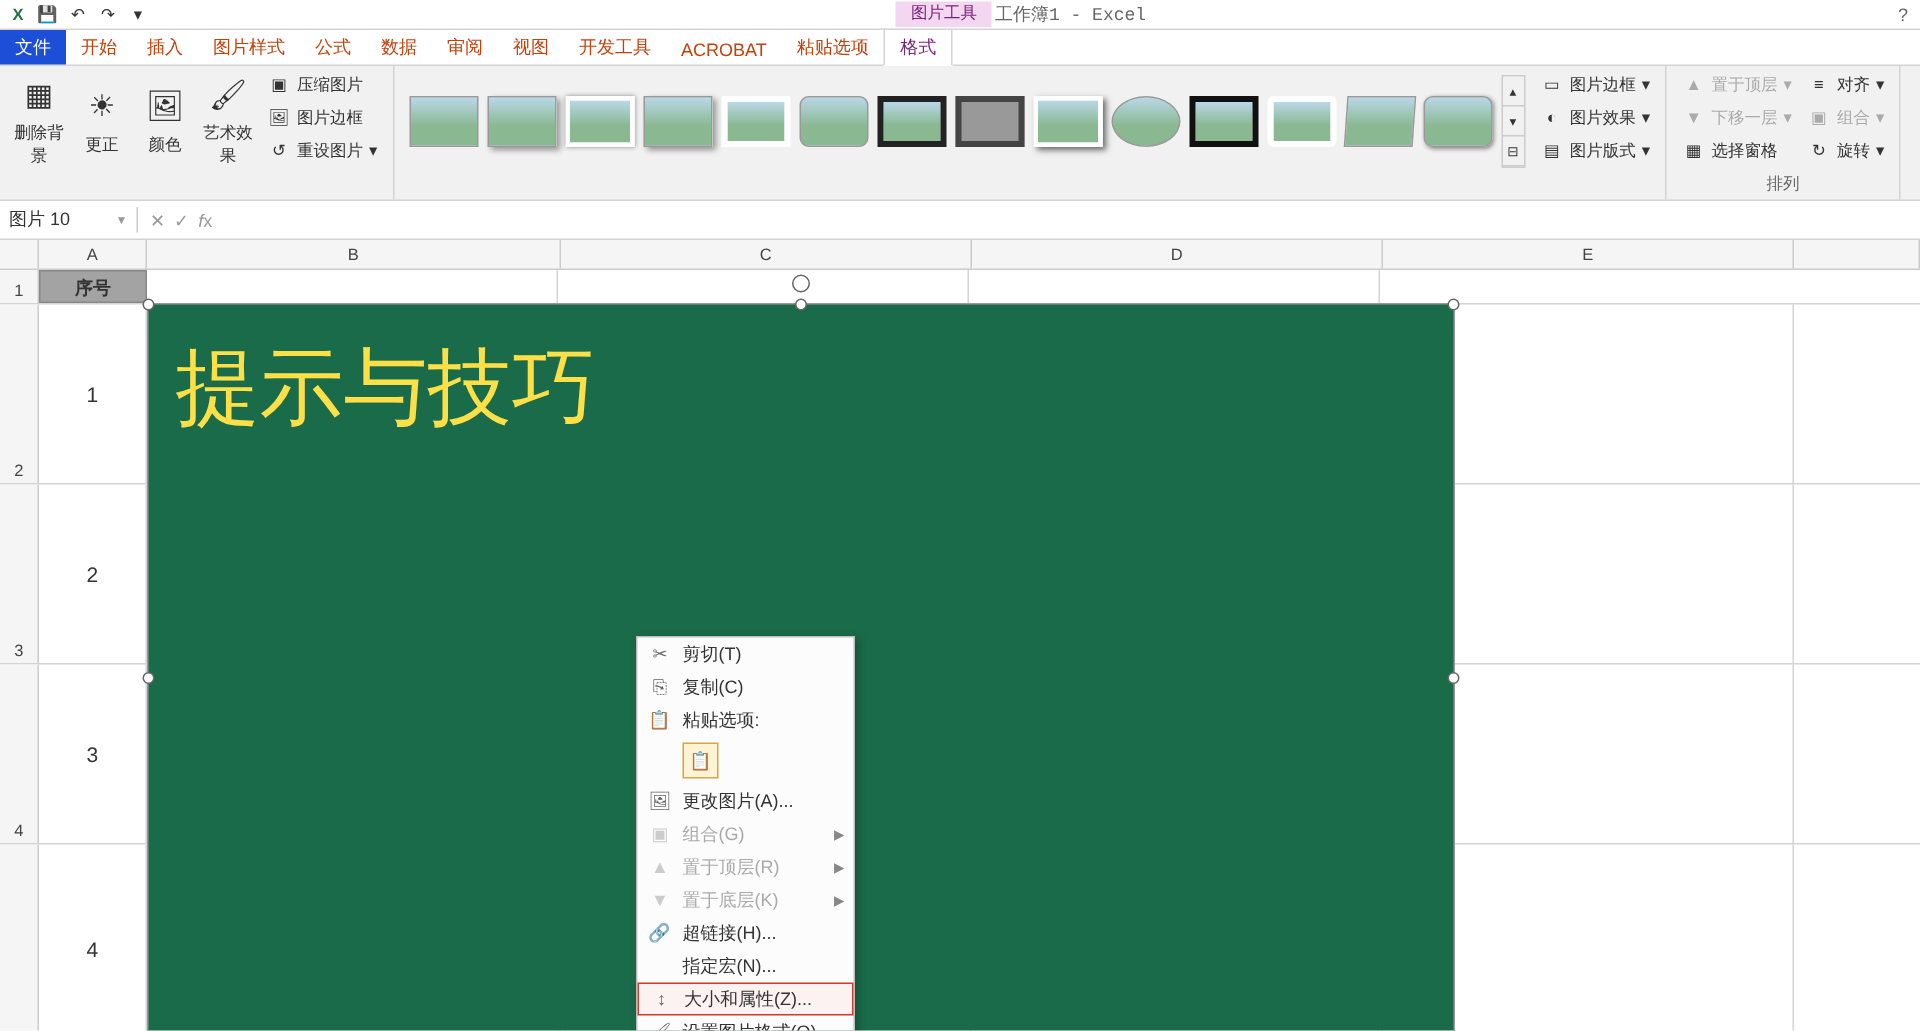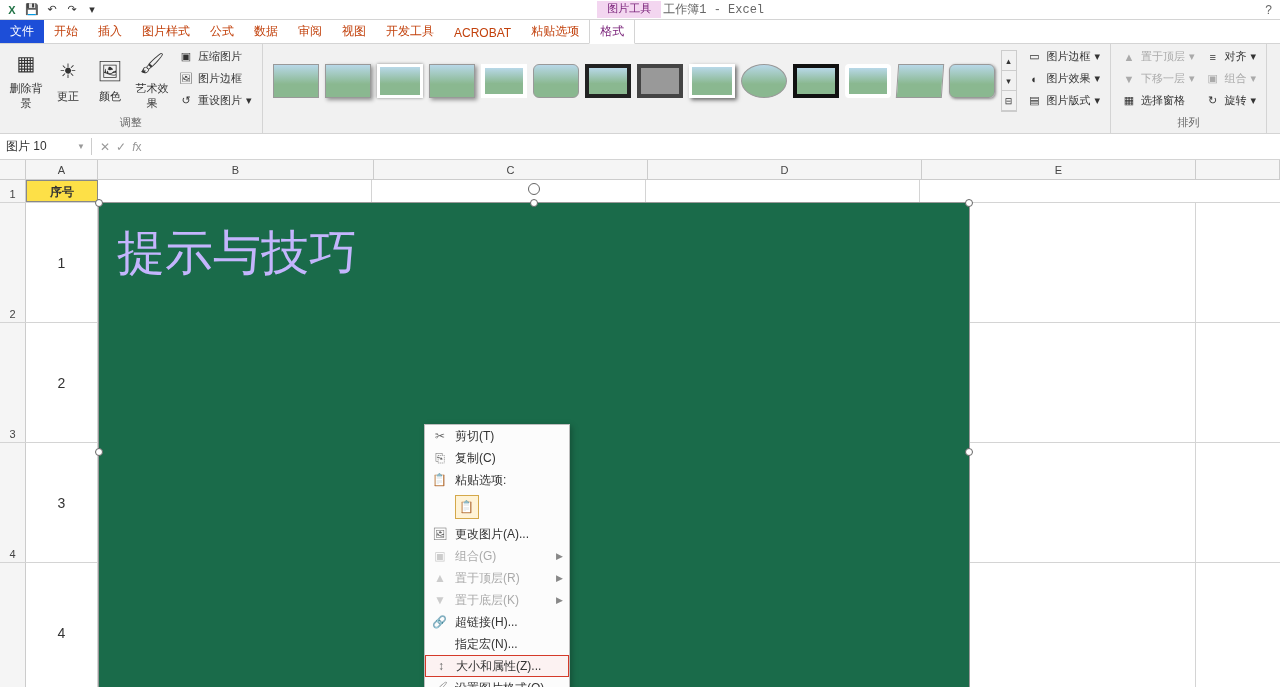--- a/index.html
+++ b/index.html
@@ -58,33 +58,33 @@
 .col-B { width: 276px; }
 .col-C { width: 274px; }
 .col-D { width: 274px; }
 .col-E { width: 274px; }
 .col-F { width: 84px; }
 
 .rows { position: relative; }
 .row { display: flex; border-bottom: 1px solid #d4d4d4; }
 .row-h { width: 26px; background: #f5f5f5; border-right: 1px solid #ccc; text-align: center; font-size: 11px; color: #444; display: flex; align-items: flex-end; justify-content: center; padding-bottom: 2px; }
 .cell { border-right: 1px solid #d4d4d4; }
-.header-cell { background: #fde047; border: 1px solid #888; text-align: center; font-weight: bold; line-height: 22px; }
+.header-cell { background: #a3a3a3; border: 1px solid #888; text-align: center; font-weight: bold; line-height: 22px; }
 .num-cell { text-align: center; display: flex; align-items: center; justify-content: center; font-size: 14px; }
 
 
 .embed-img { position: absolute; left: 98px; top: 22px; width: 872px; height: 500px; background: #1a6b4a; border: 1px solid #999; }
 .handle { position: absolute; width: 8px; height: 8px; background: #fff; border: 1px solid #666; border-radius: 50%; }
 .h-tl { top: -4px; left: -4px; } .h-tr { top: -4px; right: -4px; }
 .h-tm { top: -4px; left: 50%; margin-left: -4px; }
 .h-ml { left: -4px; top: 50%; margin-top: -4px; }
 .h-mr { right: -4px; top: 50%; margin-top: -4px; }
 .rot { position: absolute; top: -20px; left: 50%; margin-left: -6px; width: 12px; height: 12px; border: 1px solid #666; border-radius: 50%; background: #fff; }
 
-.embed-title { color: #c4b5fd; font-size: 48px; padding: 18px 0 0 18px; font-weight: 300; }
+.embed-title { color: #fde047; font-size: 56px; padding: 18px 0 0 18px; font-weight: 300; }
 .embed-sub { color: #fff; font-size: 20px; padding: 14px 40px 0 40px; line-height: 1.5; }
 .embed-logo { position: absolute; left: 18px; bottom: 40px; display: flex; align-items: center; gap: 20px; color: #fff; }
 .xl-icon { width: 48px; height: 48px; background: #fff; position: relative; display: flex; }
 .xl-icon::before { content: "X"; position: absolute; left: -6px; top: 6px; width: 30px; height: 36px; background: #1a6b4a; color: #fff; font-size: 24px; font-weight: bold; text-align: center; line-height: 36px; }
 .xl-icon .bars { position: absolute; right: 4px; top: 6px; width: 18px; display: flex; flex-direction: column; gap: 3px; }
 .xl-icon .bars span { height: 4px; background: #1a6b4a; }
 .excel-word { font-size: 28px; font-weight: 300; }
 .start-btn { position: absolute; right: 10px; bottom: 18px; background: #fff; color: #1a6b4a; font-size: 22px; padding: 10px 18px; }
 
 
@@ -156,21 +156,20 @@
             <span class="ic">▣</span>
             <span>压缩图片</span>
           </div>
         <div class="small-btn">
             <span class="ic">🖼</span>
             <span>图片边框</span>
           </div>
         <div class="small-btn"><span class="ic">↺</span><span>重设图片</span> ▾</div>
       </div>
     </div>
-    <div class="group-label">调整</div>
   </div>
 
   <div class="group" style="flex:1">
     <div class="group-body">
       <div class="gallery">
         <div class="thumb"></div>
         <div class="thumb shadow"></div>
         <div class="thumb" style="border:3px solid #fff; box-shadow:0 0 3px #888"></div>
         <div class="thumb shadow"></div>
         <div class="thumb" style="border:4px solid #fff"></div>

